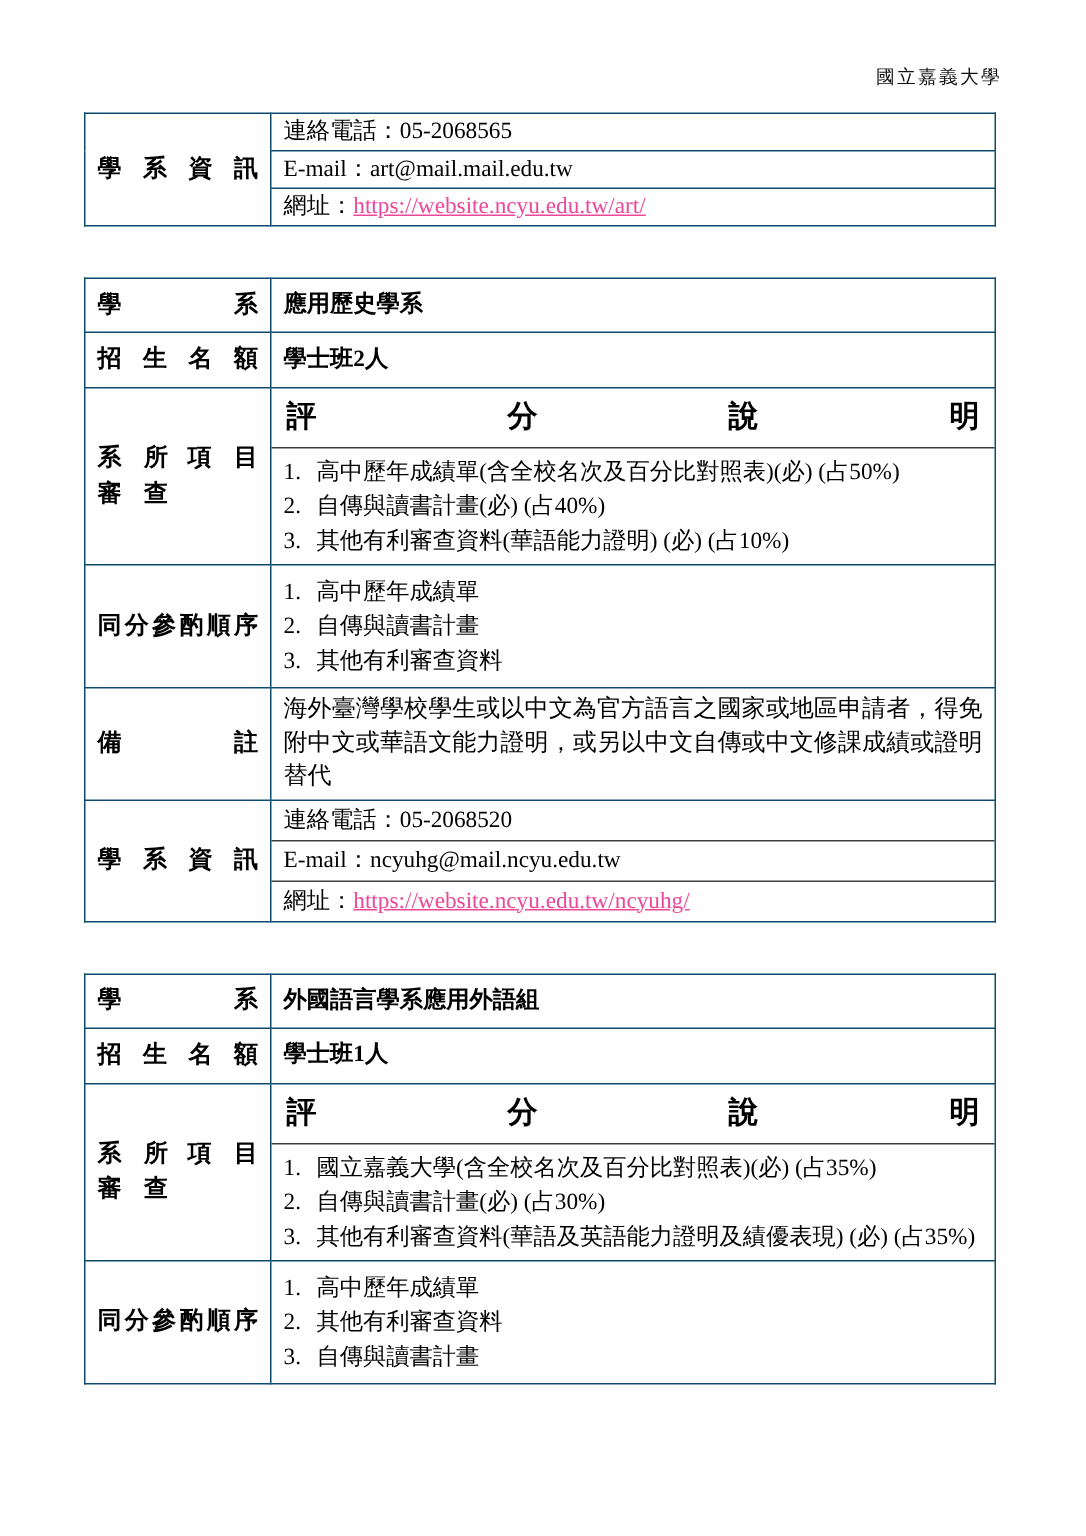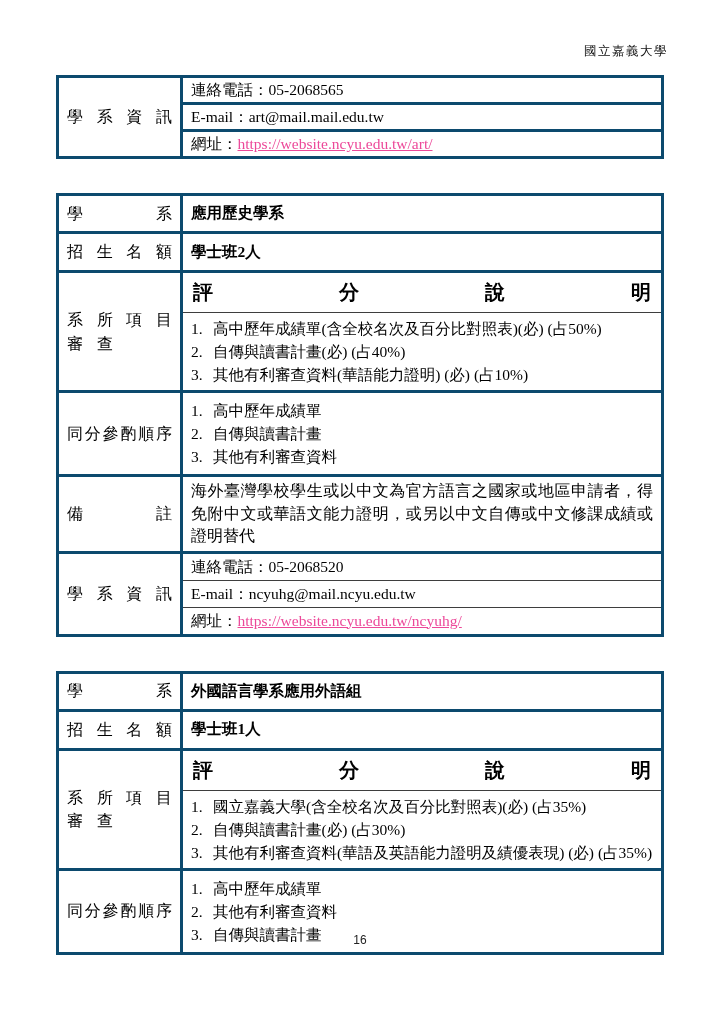--- a/index.html
+++ b/index.html
@@ -5,23 +5,23 @@
   html,body{margin:0;padding:0;background:#ffffff;}
   .page{
     position:relative;width:724px;height:1024px;background:#ffffff;
     font-family:"Liberation Serif","DejaVu Serif",serif;color:#000000;overflow:hidden;
   }
   .doc-header{
     position:absolute;top:43px;right:56px;font-size:12.5px;letter-spacing:1.5px;color:#111;
   }
   .content{position:absolute;left:56px;top:0;width:608px;}
   table.tbl{border-collapse:collapse;width:608px;table-layout:fixed;}
-  .tbl td{border:3px solid #0c4a6e;vertical-align:middle;padding:0 8px;font-size:15.5px;line-height:1.45;}
+  .tbl td{border:1px solid #0c4a6e;vertical-align:middle;padding:0 8px;font-size:15.5px;line-height:1.45;}
   col.c-label{width:124px;}
-  td.label{font-weight:normal;font-size:16px;}
+  td.label{font-weight:bold;font-size:16px;}
   .dist{text-align:justify;text-align-last:justify;}
   .bold{font-weight:bold;font-size:16px;}
   td.nopad{padding:0;}
   .tbl1{margin-top:75px;}
   .tbl1 td{height:24px;}
   .tbl2{margin-top:34px;}
   .tbl3{margin-top:34px;}
   tr.r-dept td{height:35px;}
   tr.r-quota td{height:36px;}
   .review-header{
@@ -201,15 +201,14 @@
                   <span class="txt">自傳與讀書計畫</span>
                 </div>
           </div>
         </td>
       </tr>
     </tbody>
       </table>
 
   </div>
 
-  <div class="page-number">16</div>
 
 </div>
 
 </body></html>

